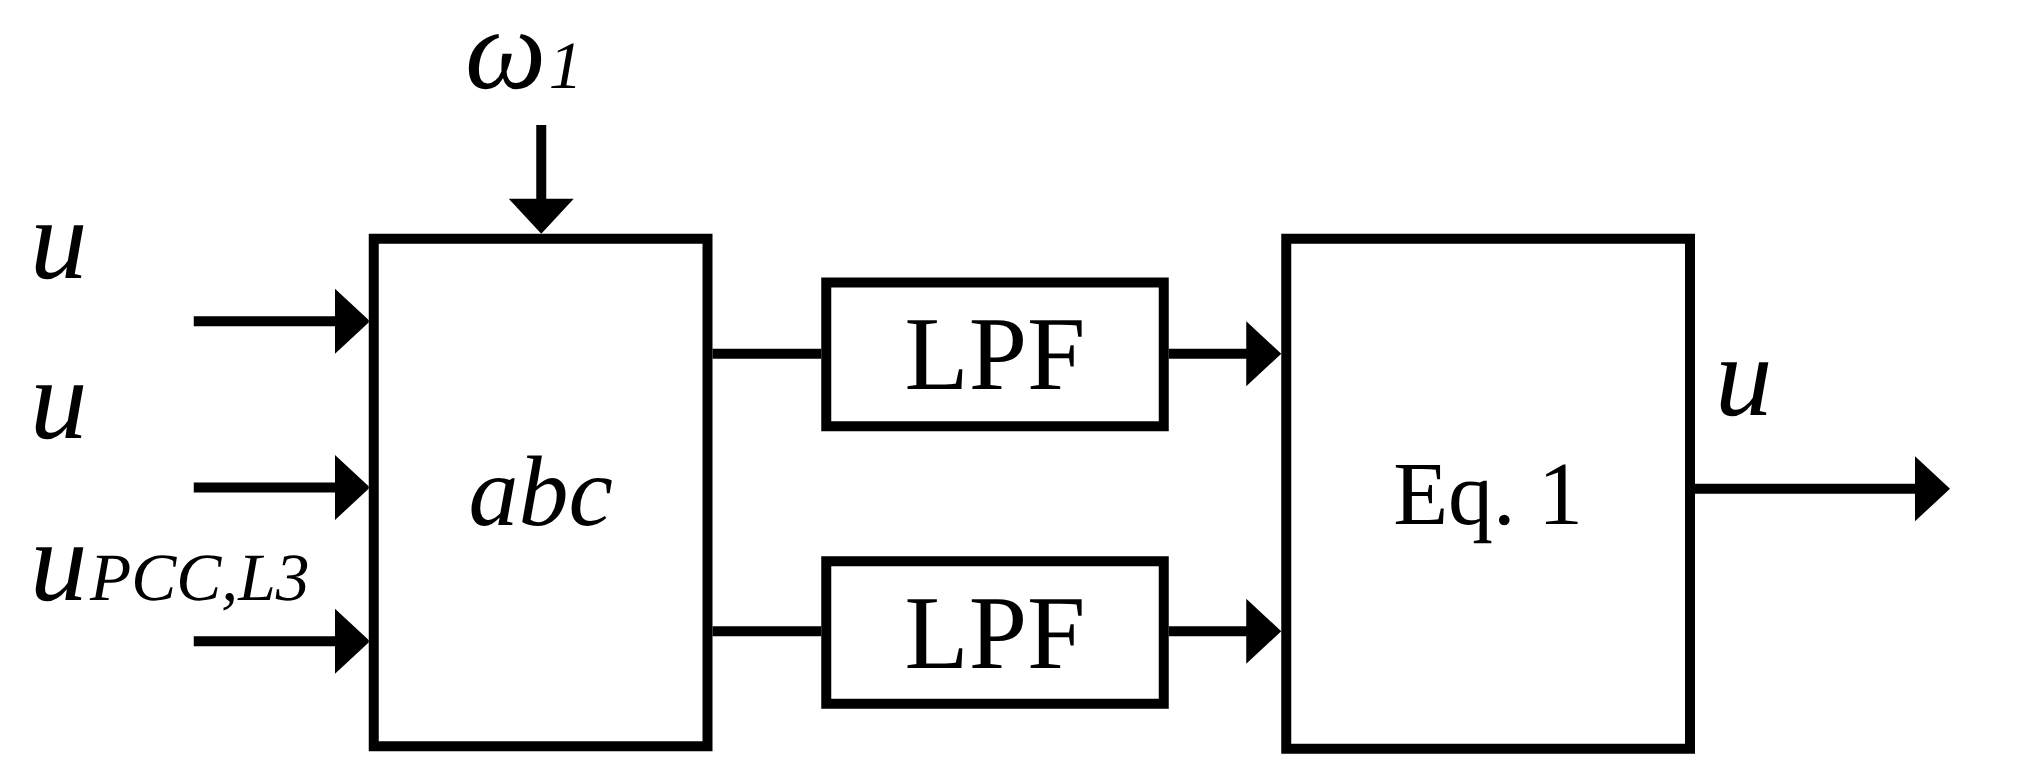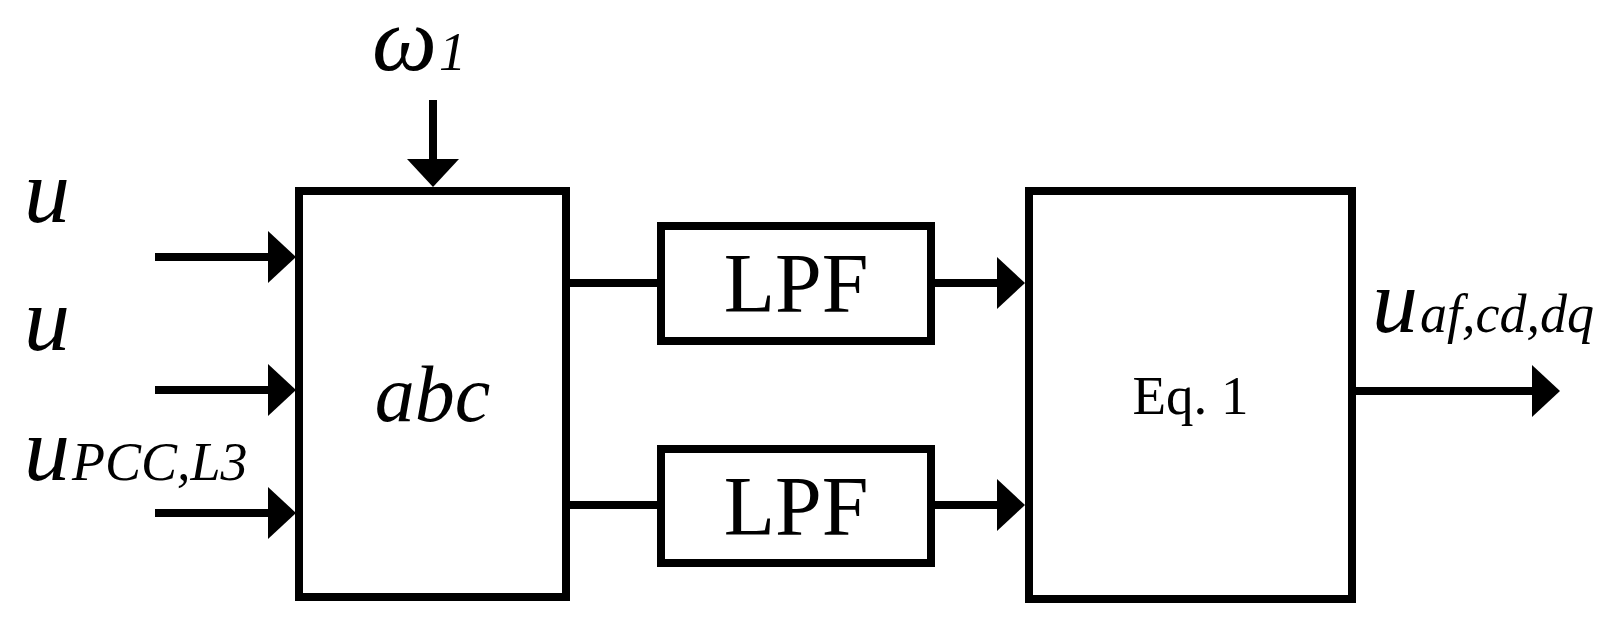--- a/index.html
+++ b/index.html
@@ -41,21 +41,21 @@
   #block-lpf-top {
     left: 657px; top: 222px; width: 278px; height: 123px;
     font-size: 84px;
   }
   #block-lpf-bottom {
     left: 657px; top: 445px; width: 278px; height: 122px;
     font-size: 84px;
   }
   #block-eq1 {
     left: 1025px; top: 187px; width: 331px; height: 416px;
-    font-size: 55px;
+    font-size: 72px;
   }
   .sig-label {
     position: absolute;
     display: flex;
     align-items: baseline;
     white-space: nowrap;
     font-style: italic;
   }
   .sig-label .main {
     font-size: 92px;
@@ -134,16 +134,15 @@
     <span class="main">u</span>
   </div>
 
   <div id="label-in3" class="sig-label">
     <span class="main">u</span>
     <span class="sub">PCC,L3</span>
   </div>
 
   <div id="label-out" class="sig-label">
     <span class="main">u</span>
-    <span class="sub">af,cd,dq</span>
   </div>
 
 </div>
 
 </body></html>

